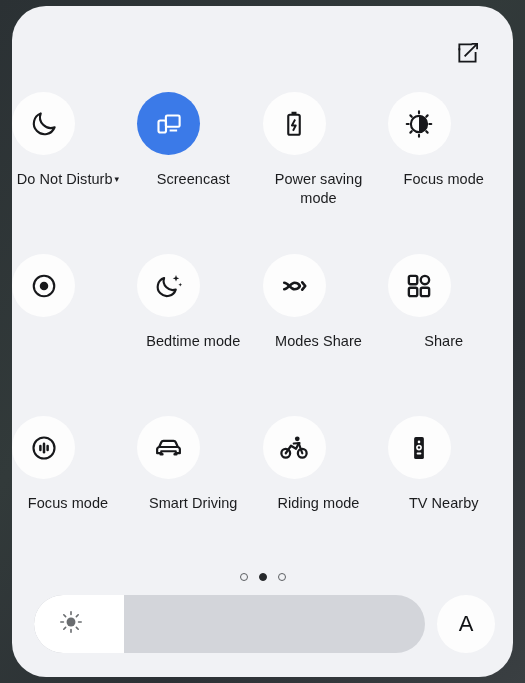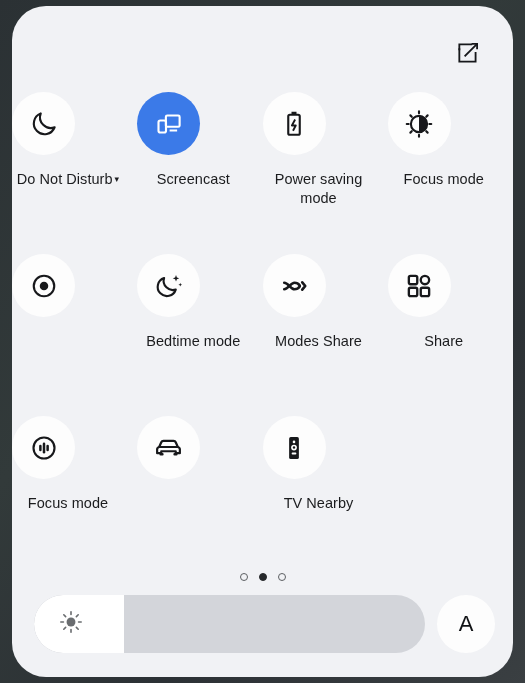--- a/index.html
+++ b/index.html
@@ -289,22 +289,38 @@
     <div class="tile">
       <div class="tile-circle">
         <span>
           <svg width="31" height="31" viewBox="0 0 24 24" fill="none" stroke="#17181b" stroke-width="1.7" stroke-linejoin="round" stroke-linecap="round">
             <path d="M3.2 16.4 V13.4 C3.2 12.4 3.9 11.8 4.8 11.6 L6.4 7.9 C6.7 7.2 7.3 6.8 8.1 6.8 H15.9 C16.7 6.8 17.3 7.2 17.6 7.9 L19.2 11.6 C20.1 11.8 20.8 12.4 20.8 13.4 V16.4 H17.6 V14.9 H6.4 V16.4 Z"></path>
             <path d="M4.8 11.6 H19.2"></path>
             <path d="M5.9 17.3 H7.3 M16.7 17.3 H18.1" stroke-width="1.9"></path>
           </svg>
         </span>
       </div>
-    </div>
-
+      <div class="tile-label"><span>Smart Driving</span></div>
+    </div>
+
+    <div class="tile">
+      <div class="tile-circle">
+        <span>
+          <svg width="30" height="30" viewBox="0 0 24 24" fill="none" stroke="#17181b" stroke-width="1.8">
+            <circle cx="5.4" cy="16.2" r="3.5"></circle>
+            <circle cx="18.6" cy="16.2" r="3.5"></circle>
+            <circle cx="14.6" cy="4.6" r="1.9" fill="#17181b" stroke="none"></circle>
+            <path d="M5.4 16.2 L9.6 10.2 L13.6 12.6 L15.8 8.2" stroke-linejoin="round" stroke-linecap="round"></path>
+            <path d="M15.8 8.2 L18.6 16.2" stroke-linecap="round"></path>
+            <path d="M11.8 8.4 L16.4 8.1" stroke-linecap="round"></path>
+          </svg>
+        </span>
+      </div>
+      <div class="tile-label"><span>Riding mode</span></div>
+    </div>
 
     <div class="tile">
       <div class="tile-circle">
         <span>
           <svg width="30" height="30" viewBox="0 0 24 24">
             <rect x="8.1" y="3.2" width="7.8" height="17.6" rx="1.3" fill="#17181b"></rect>
             <circle cx="12" cy="7.1" r="1.05" fill="#ffffff"></circle>
             <circle cx="12" cy="11.6" r="2.3" fill="#ffffff"></circle>
             <circle cx="12" cy="11.6" r="0.95" fill="#17181b"></circle>
             <rect x="10.1" y="15.6" width="3.8" height="1.5" rx="0.75" fill="#ffffff"></rect>

